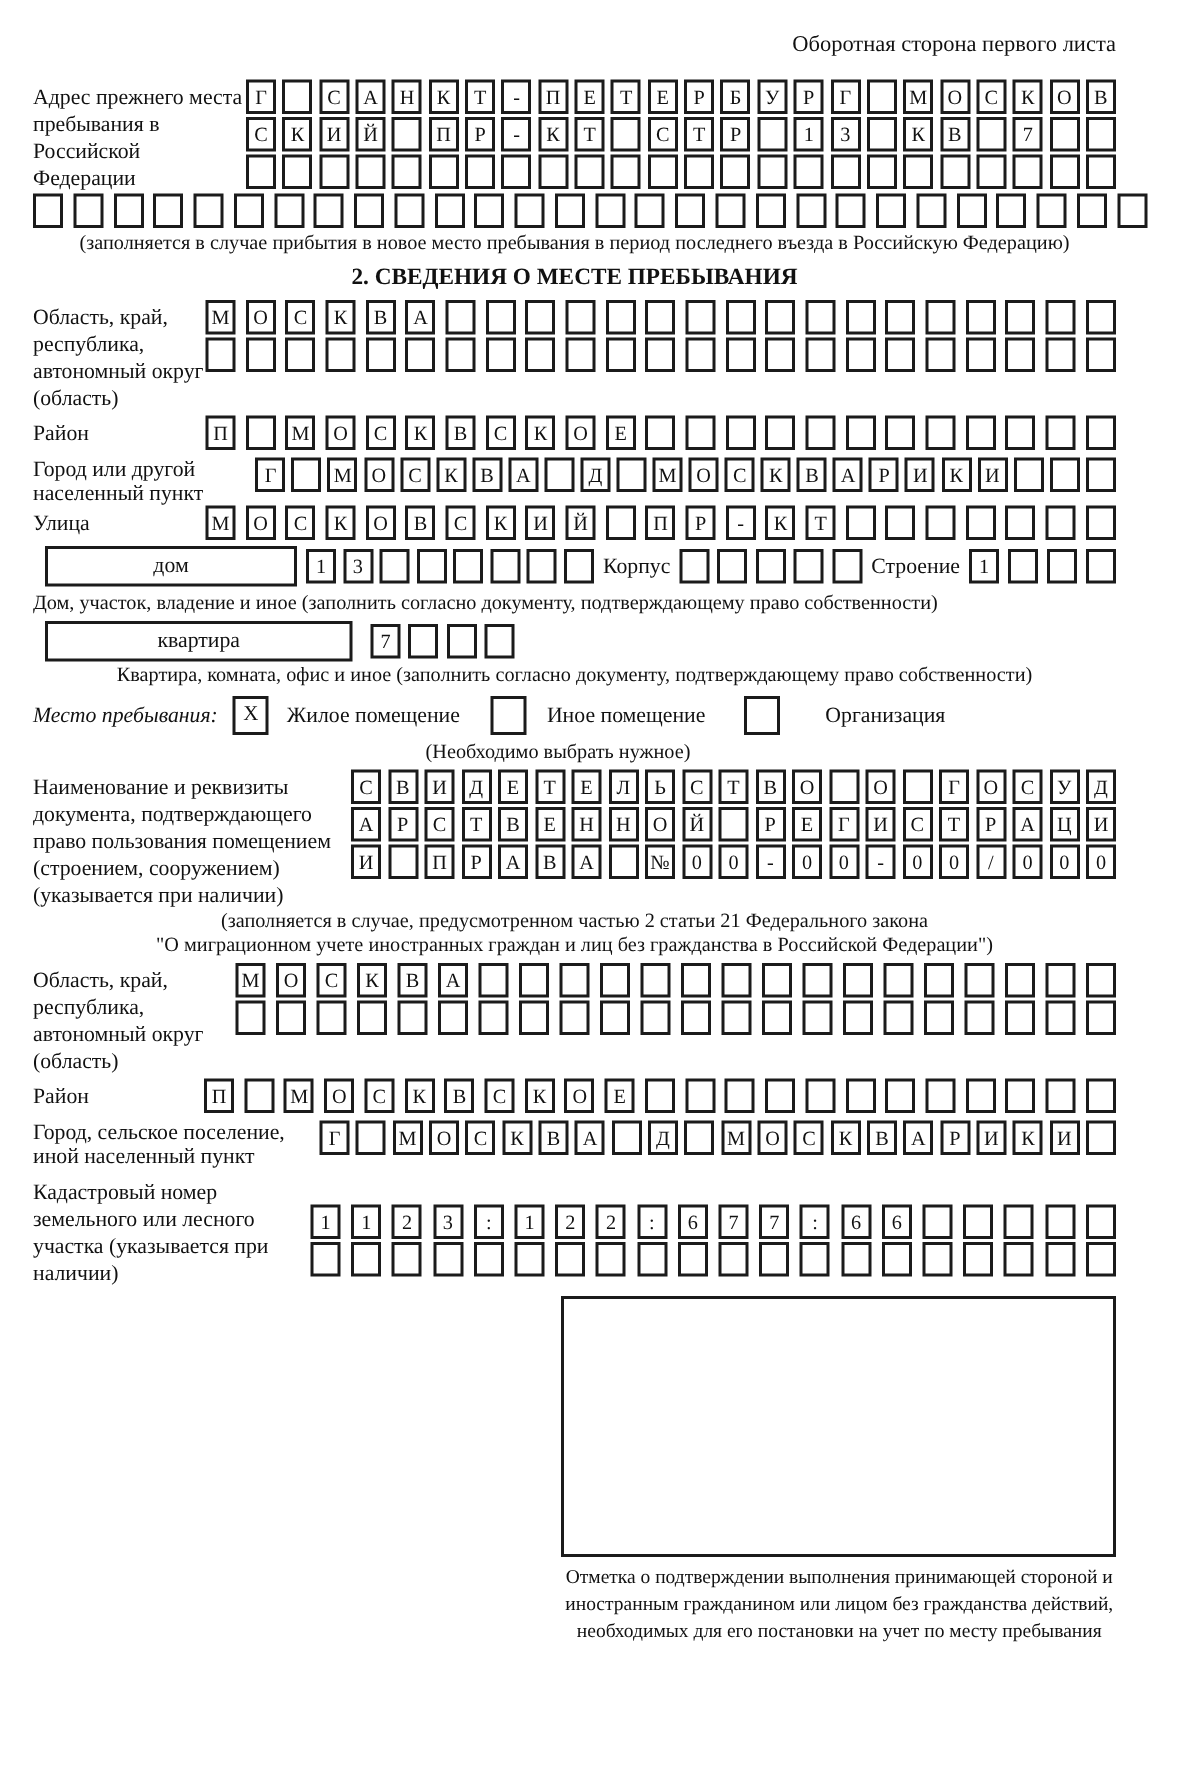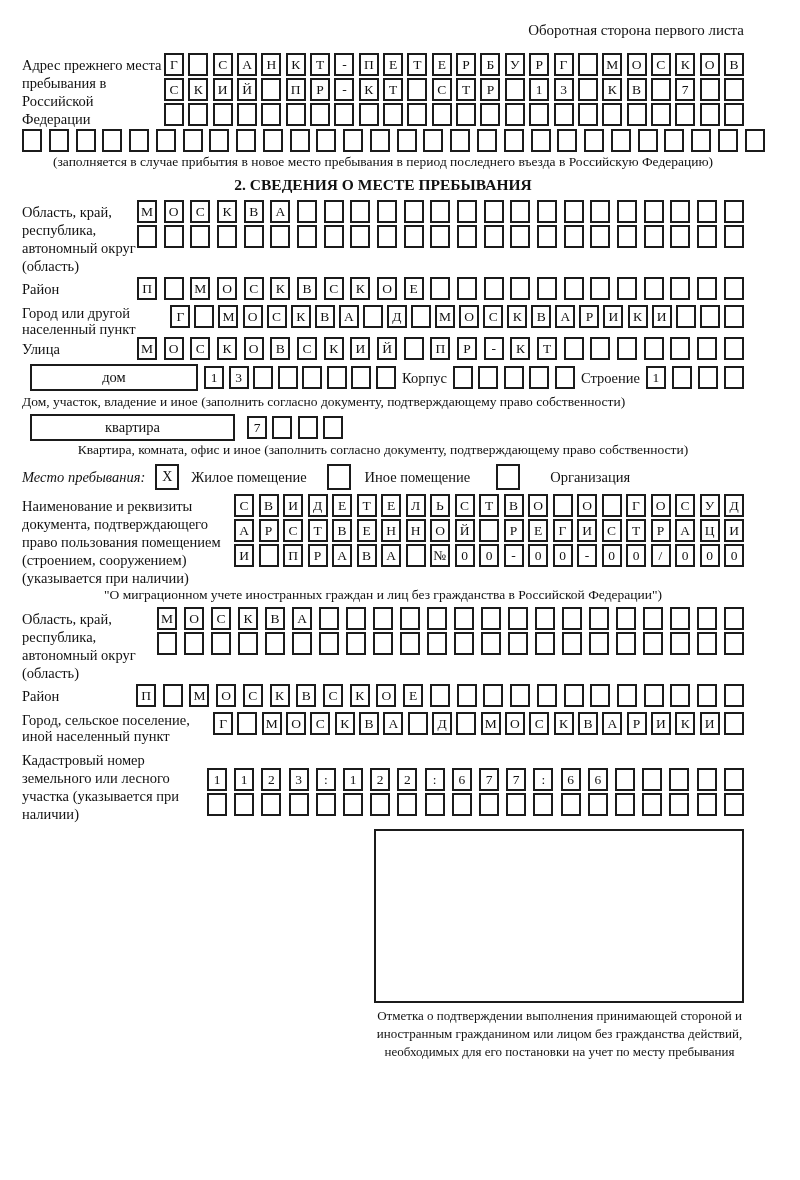--- a/index.html
+++ b/index.html
@@ -368,20 +368,21 @@
 
   <div class="inline-row" style="margin-top:6px;">
     <div class="flabel" style="padding-top:0;font-style:italic;">Место пребывания:</div>
     <div class="chk" style="margin-left:10px;">X</div>
     <div class="flabel" style="padding-top:0; margin-left:12px;">Жилое помещение</div>
     <div class="chk" style="margin-left:20px;"></div>
     <div class="flabel" style="padding-top:0; margin-left:14px;">Иное помещение</div>
     <div class="chk" style="margin-left:26px;"></div>
     <div class="flabel" style="padding-top:0; margin-left:30px;">Организация</div>
   </div>
+  <div class="caption" style="width:700px; text-align:center; margin-top:3px;">(Необходимо выбрать нужное)</div>
 
   <div class="field-row" style="margin-top:4px;">
     <div class="flabel" style="width:215px;">Наименование и реквизиты документа, подтверждающего право пользования помещением (строением, сооружением) (указывается при наличии)</div>
     <div class="grids">
       <div class="char-row w-510">
           <div class="cell">С</div>
           <div class="cell">В</div>
           <div class="cell">И</div>
           <div class="cell">Д</div>
           <div class="cell">Е</div>
@@ -444,20 +445,21 @@
           <div class="cell">0</div>
           <div class="cell">0</div>
           <div class="cell">/</div>
           <div class="cell">0</div>
           <div class="cell">0</div>
           <div class="cell">0</div>
         </div>
     </div>
   </div>
 
+  <div class="caption center">(заполняется в случае, предусмотренном частью 2 статьи 21 Федерального закона</div>
   <div class="caption center">"О миграционном учете иностранных граждан и лиц без гражданства в Российской Федерации")</div>
 
   <div class="field-row" style="margin-top:4px;">
     <div class="flabel" style="width:140px;">Область, край, республика, автономный округ (область)</div>
     <div class="grids">
       <div class="char-row w-587">
           <div class="cell">М</div>
           <div class="cell">О</div>
           <div class="cell">С</div>
           <div class="cell">К</div>

